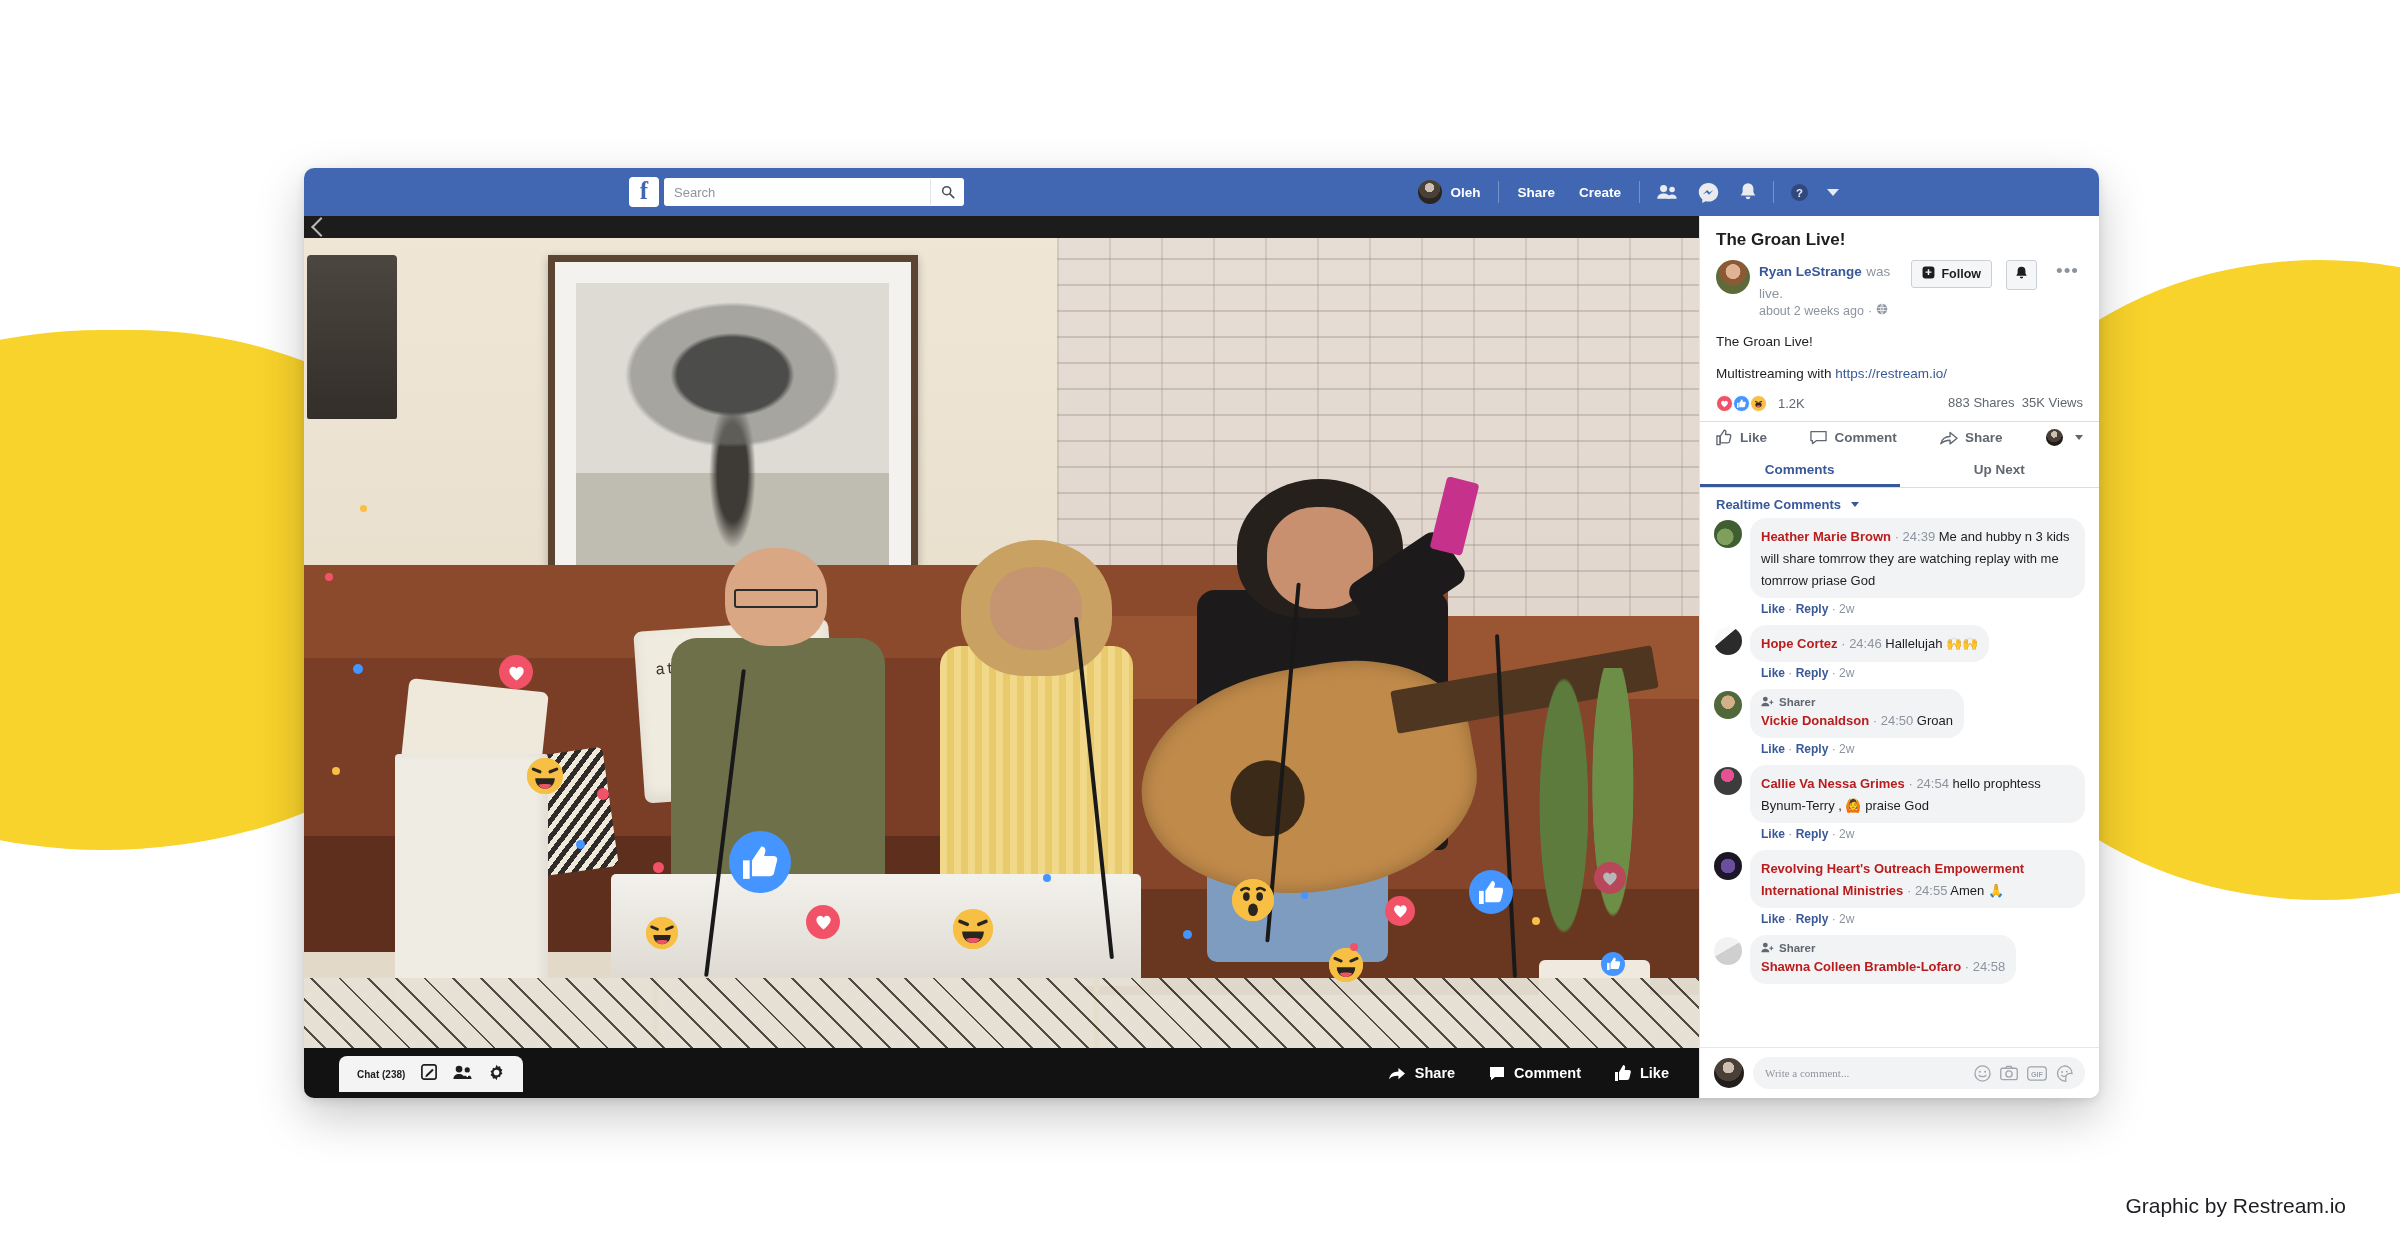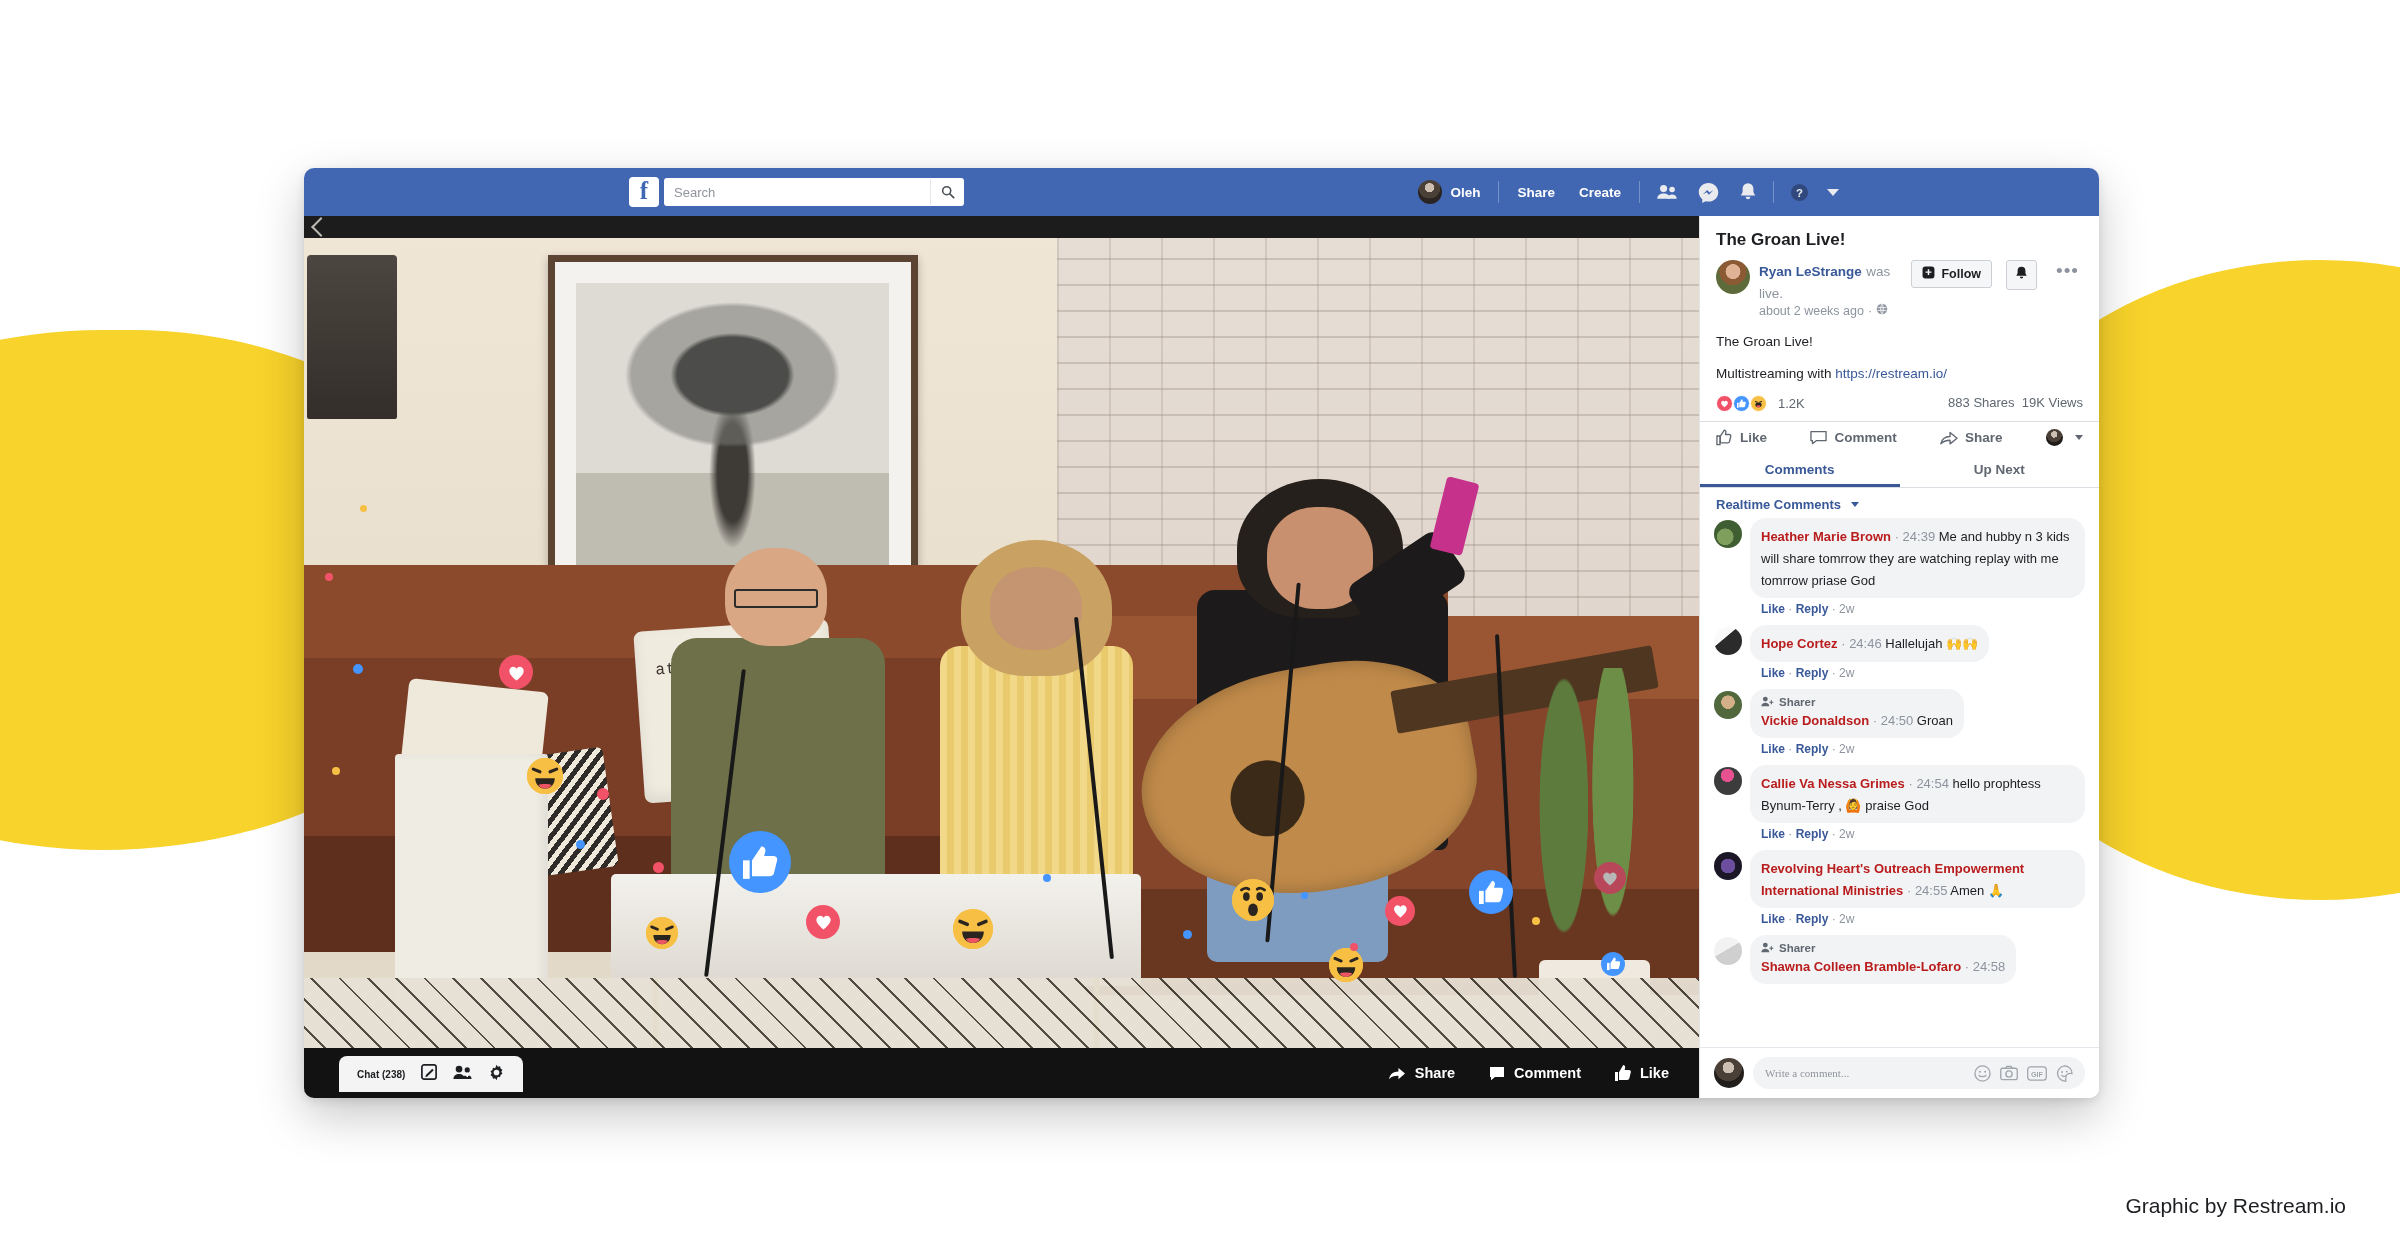--- a/index.html
+++ b/index.html
@@ -626,21 +626,21 @@
               <svg width="11" height="11" viewBox="0 0 12 12" aria-hidden="true">
                   <circle cx="6" cy="6" r="6" fill="#F7C045"></circle>
                   <ellipse cx="6" cy="7.6" rx="3.4" ry="2.6" fill="#2b2520"></ellipse>
                   <ellipse cx="6" cy="9.2" rx="2.3" ry="1.2" fill="#ED5565"></ellipse>
                   <path d="M2.6 3.8 4.8 4.6M9.4 3.8 7.2 4.6" stroke="#2b2520" stroke-width="1.1" stroke-linecap="round"></path>
                 </svg>
             </span>
             <span class="count-txt">1.2K</span>
           </div>
           <div class="meta-right">
-            <span>883 Shares</span>&nbsp;&nbsp;<span>19K Views</span>
+            <span>883 Shares</span>&nbsp;&nbsp;<span>35K Views</span>
           </div>
         </div>
 
         <div class="sb-actionbar">
           <div class="sb-act">
             <svg class="svg-ico" width="17" height="17" viewBox="0 0 18 18" aria-hidden="true">
               <path d="M1 7.4h3.2v9.2H1z" fill="none" stroke="#606770" stroke-width="1.4"></path>
               <path d="M4.6 7.6 8.8 1.1c1.3.2 1.9 1.2 1.6 2.5l-.4 2.2h4c1.1 0 1.8.9 1.6 1.9l-1.3 5.6c-.2.8-.9 1.3-1.8 1.3H4.6z" fill="none" stroke="#606770" stroke-width="1.4" stroke-linejoin="round"></path>
             </svg>
             <span>Like</span>

